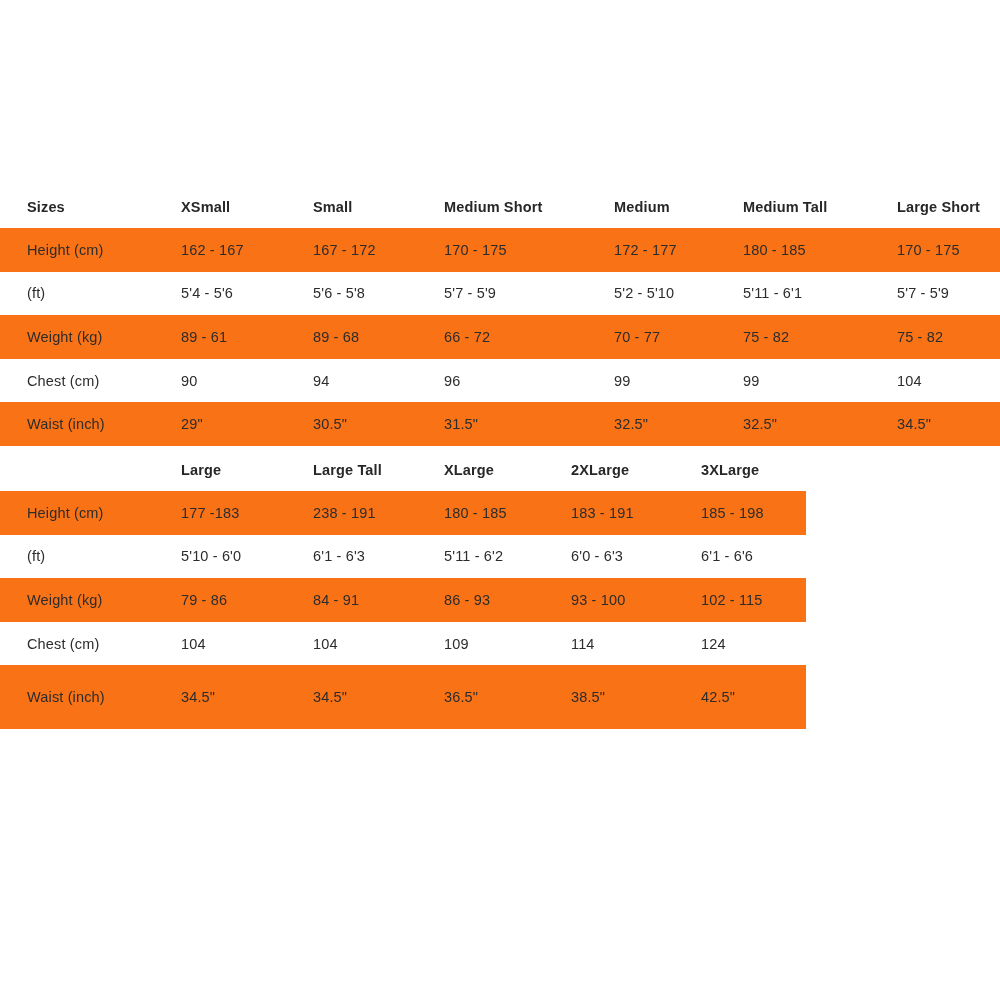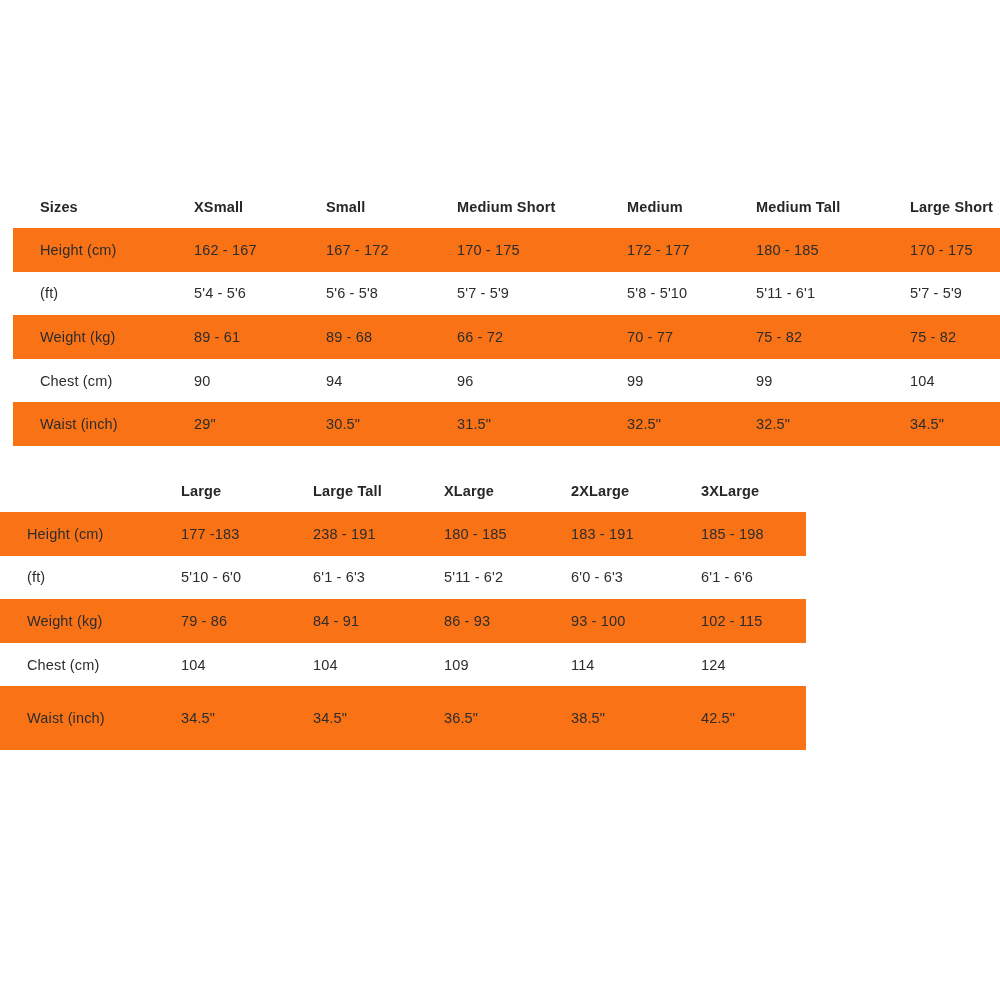--- a/index.html
+++ b/index.html
@@ -24,22 +24,22 @@
     width: 1000px;
     height: 1000px;
     background: #ffffff;
   }
 
   
   .chart-block {
     position: absolute;
     left: 0;
   }
-  #table-one-block { top: 186px; width: 872px; padding-left: 13px; }
-  #table-two-block { top: 470px; width: 806px; }
+  #table-one-block { top: 186px; width: 872px; }
+  #table-two-block { top: 449px; width: 806px; }
 
   table.size-table {
     border-collapse: collapse;
     border-spacing: 0;
     table-layout: fixed;
     width: 100%;
   }
 
   table.size-table td,
   table.size-table th {
@@ -140,21 +140,21 @@
           <td class="val">170 - 175</td>
           <td class="val">172 - 177</td>
           <td class="val">180 - 185</td>
           <td class="val">170 - 175</td>
         </tr>
         <tr class="data-row shade-white">
           <td class="rowlabel">(ft)</td>
           <td class="val">5'4 - 5'6</td>
           <td class="val">5'6 - 5'8</td>
           <td class="val">5'7 - 5'9</td>
-          <td class="val">5'8 - 5'10</td>
+          <td class="val">5'2 - 5'10</td>
           <td class="val">5'11 - 6'1</td>
           <td class="val">5'7 - 5'9</td>
         </tr>
         <tr class="data-row shade-gray">
           <td class="rowlabel">Weight (kg)</td>
           <td class="val">89 - 61</td>
           <td class="val">89 - 68</td>
           <td class="val">66 - 72</td>
           <td class="val">70 - 77</td>
           <td class="val">75 - 82</td>

